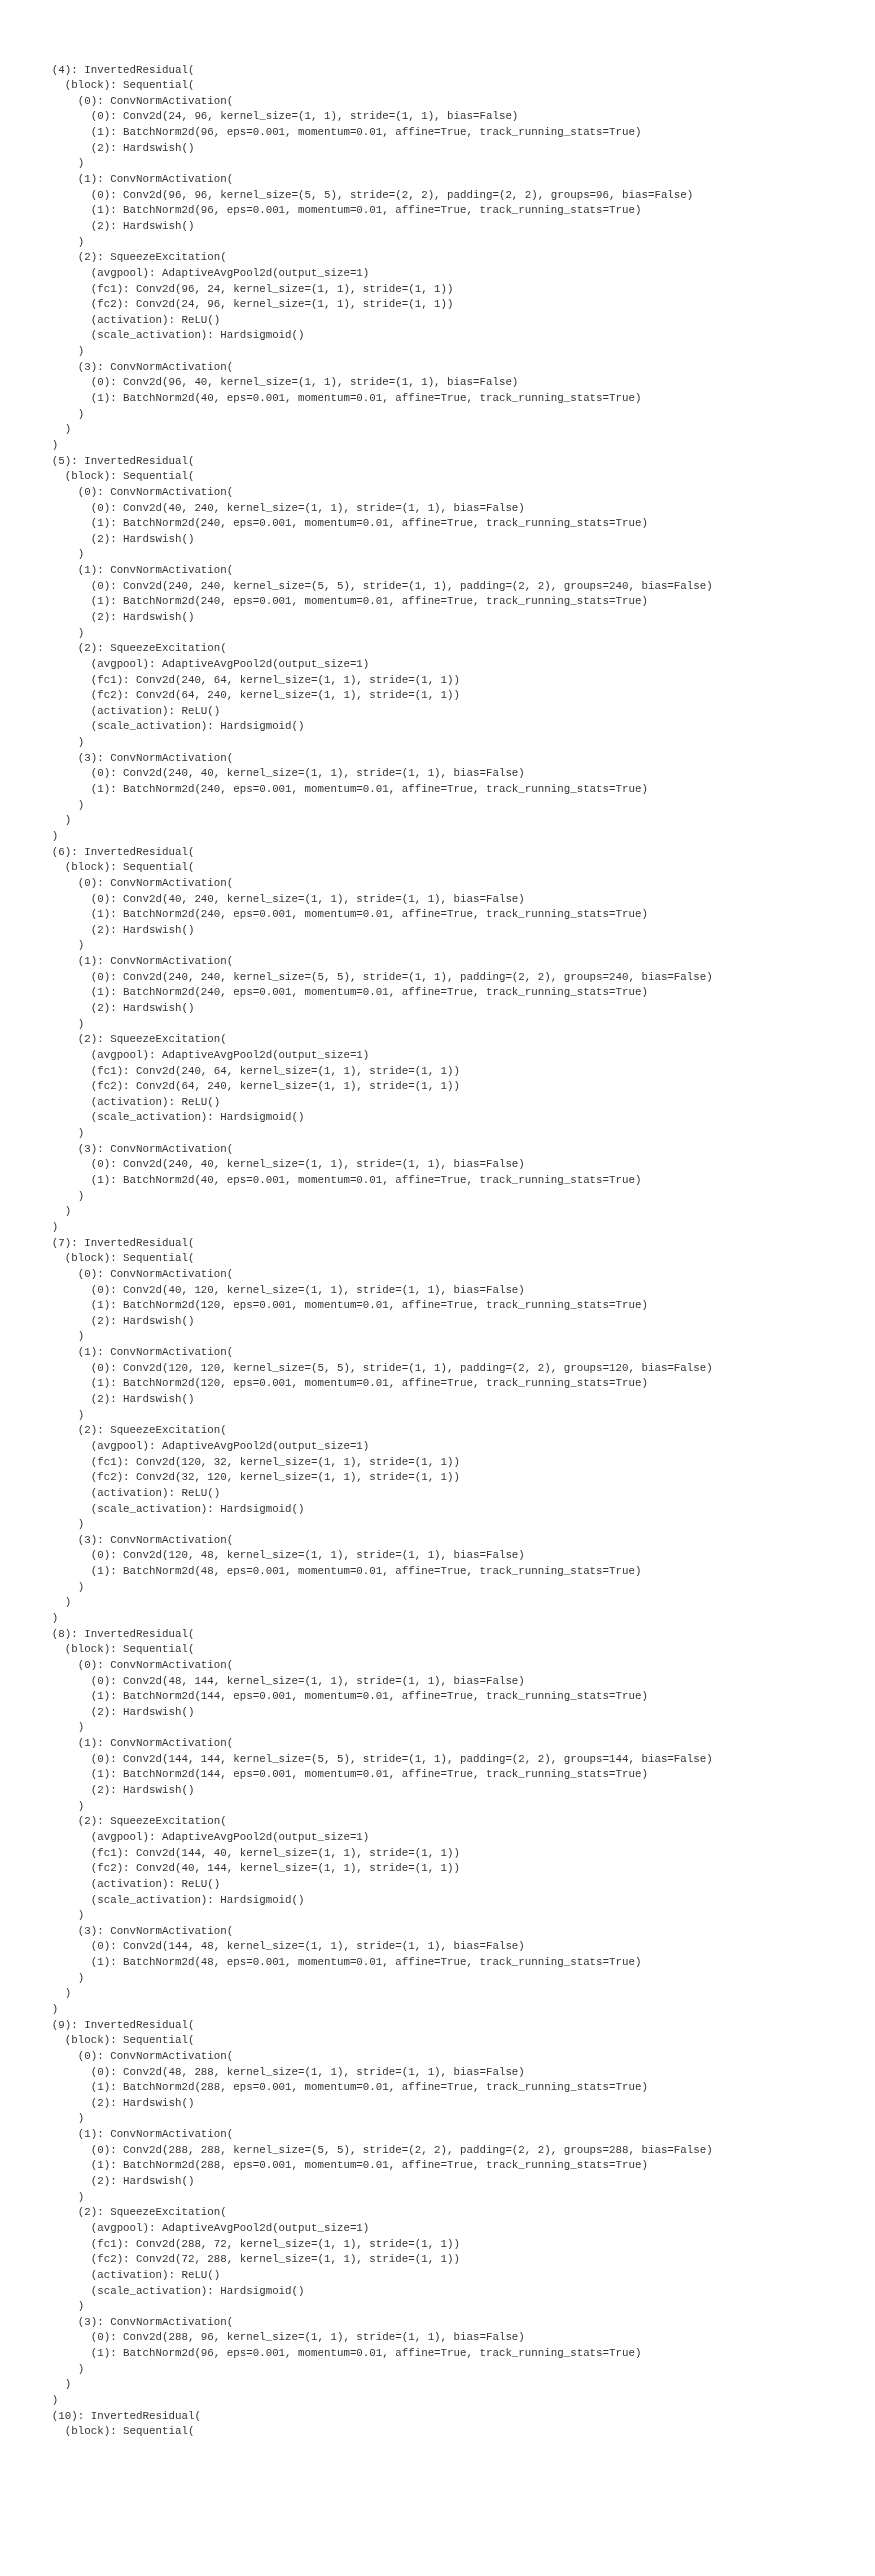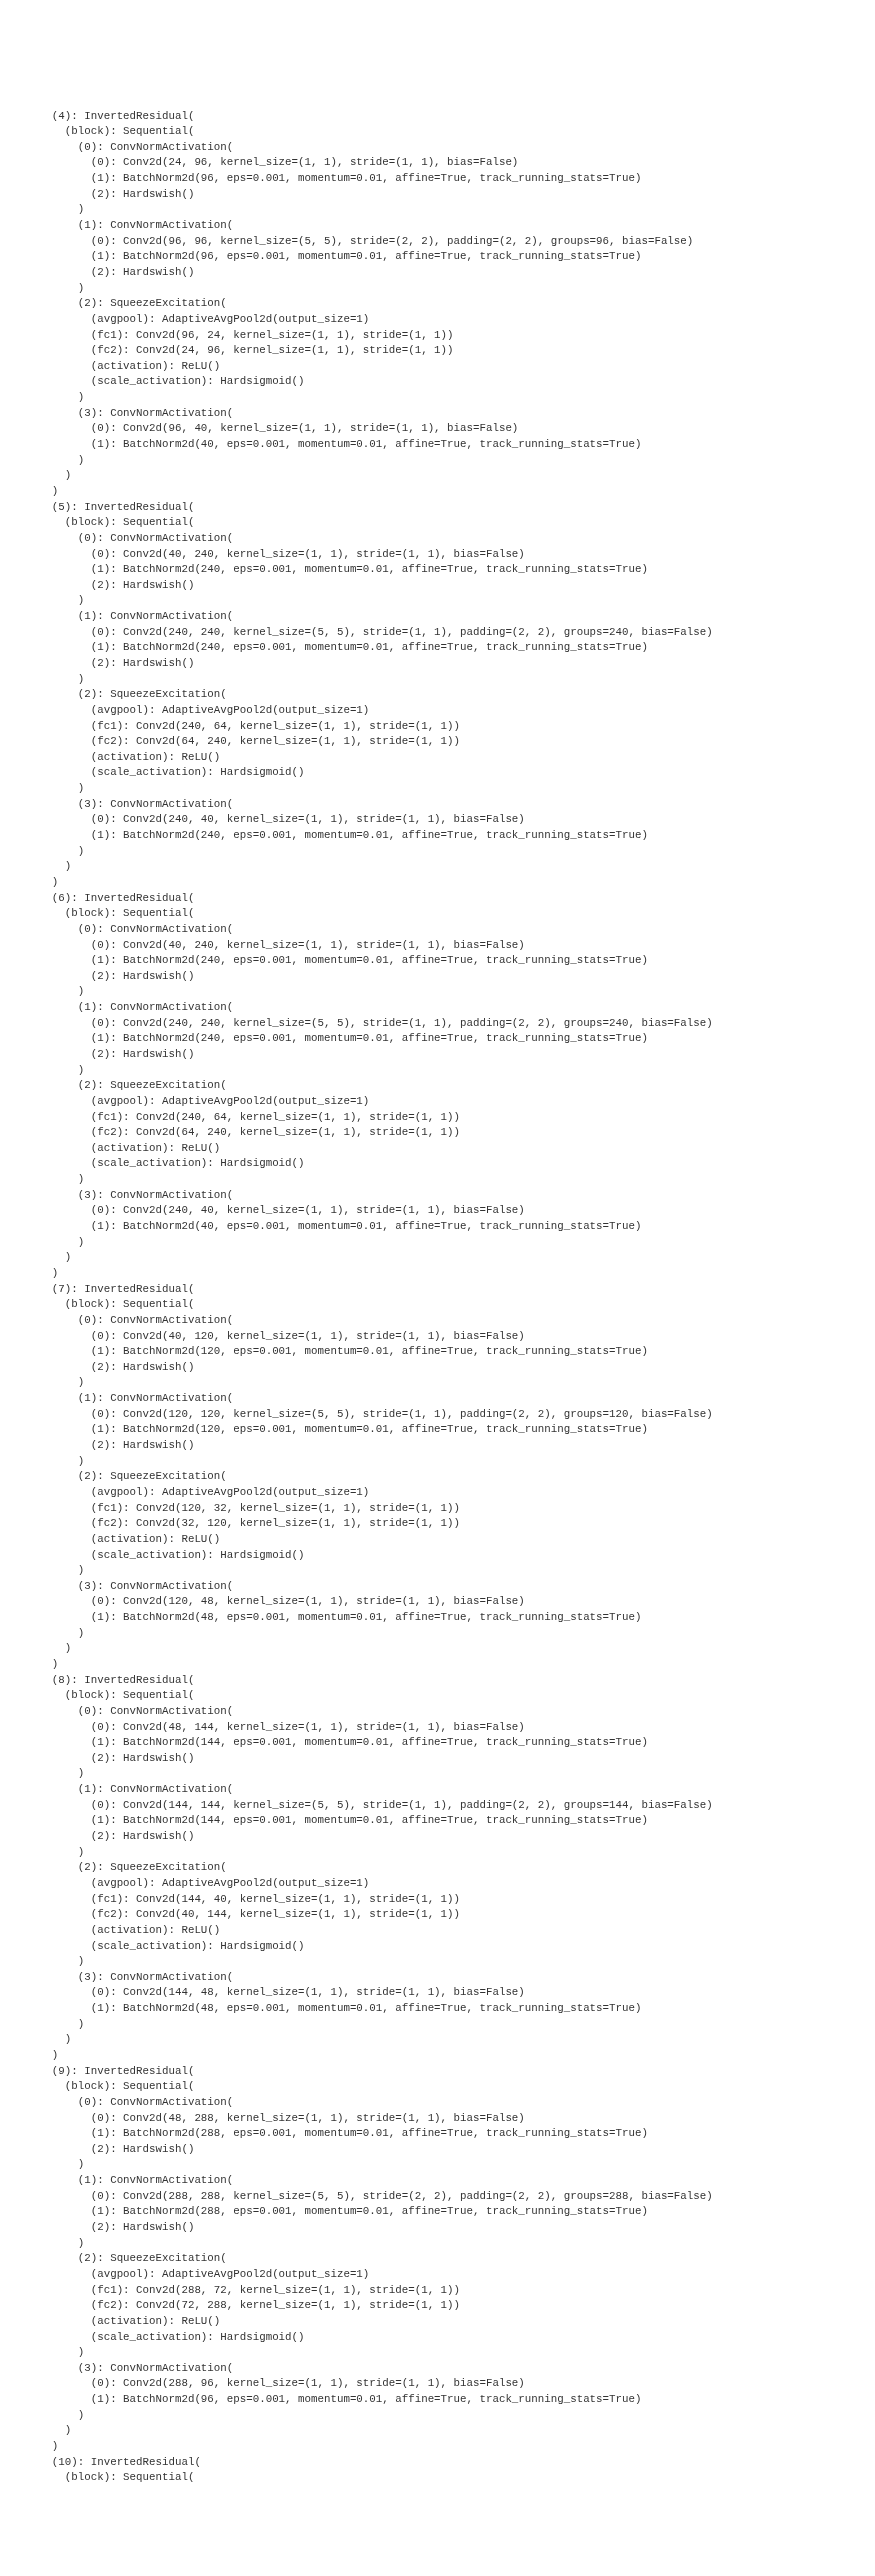--- a/index.html
+++ b/index.html
@@ -7,21 +7,20 @@
     padding: 0;
     background: #ffffff;
     font-family: "SFMono-Regular", Consolas, "Liberation Mono", Menlo, monospace;
     font-size: 10.8px;
     line-height: 1.45;
     color: #333;
     white-space: pre;
   }
   .page {
     padding: 0 0 23px 0;
-    margin-top: 46px;
   }
   .line {
     display: block;
     white-space: pre;
   }
 </style>
 </head>
 <body>
 
 

